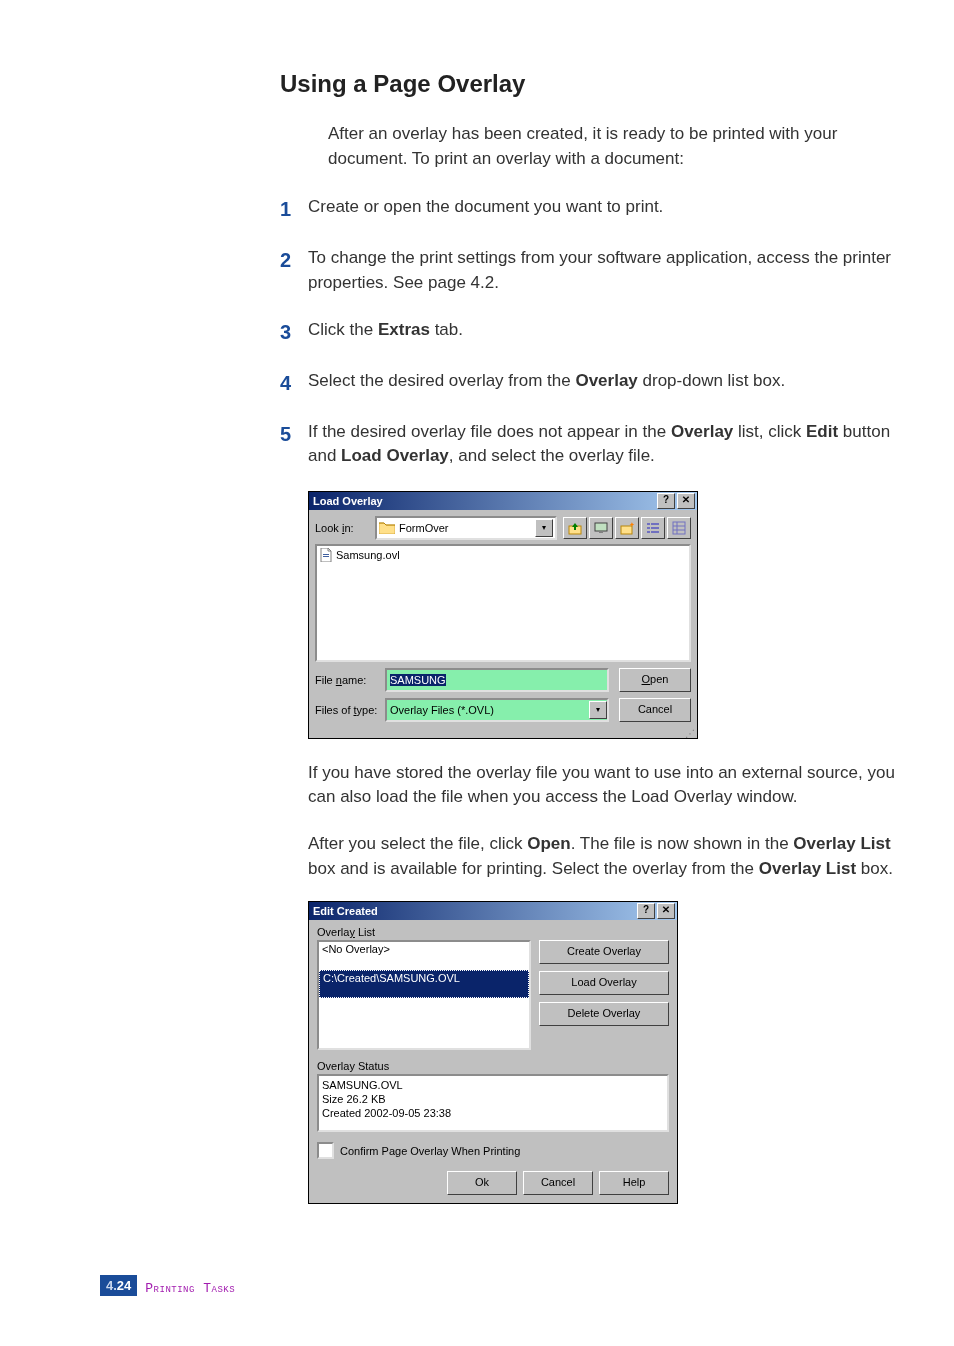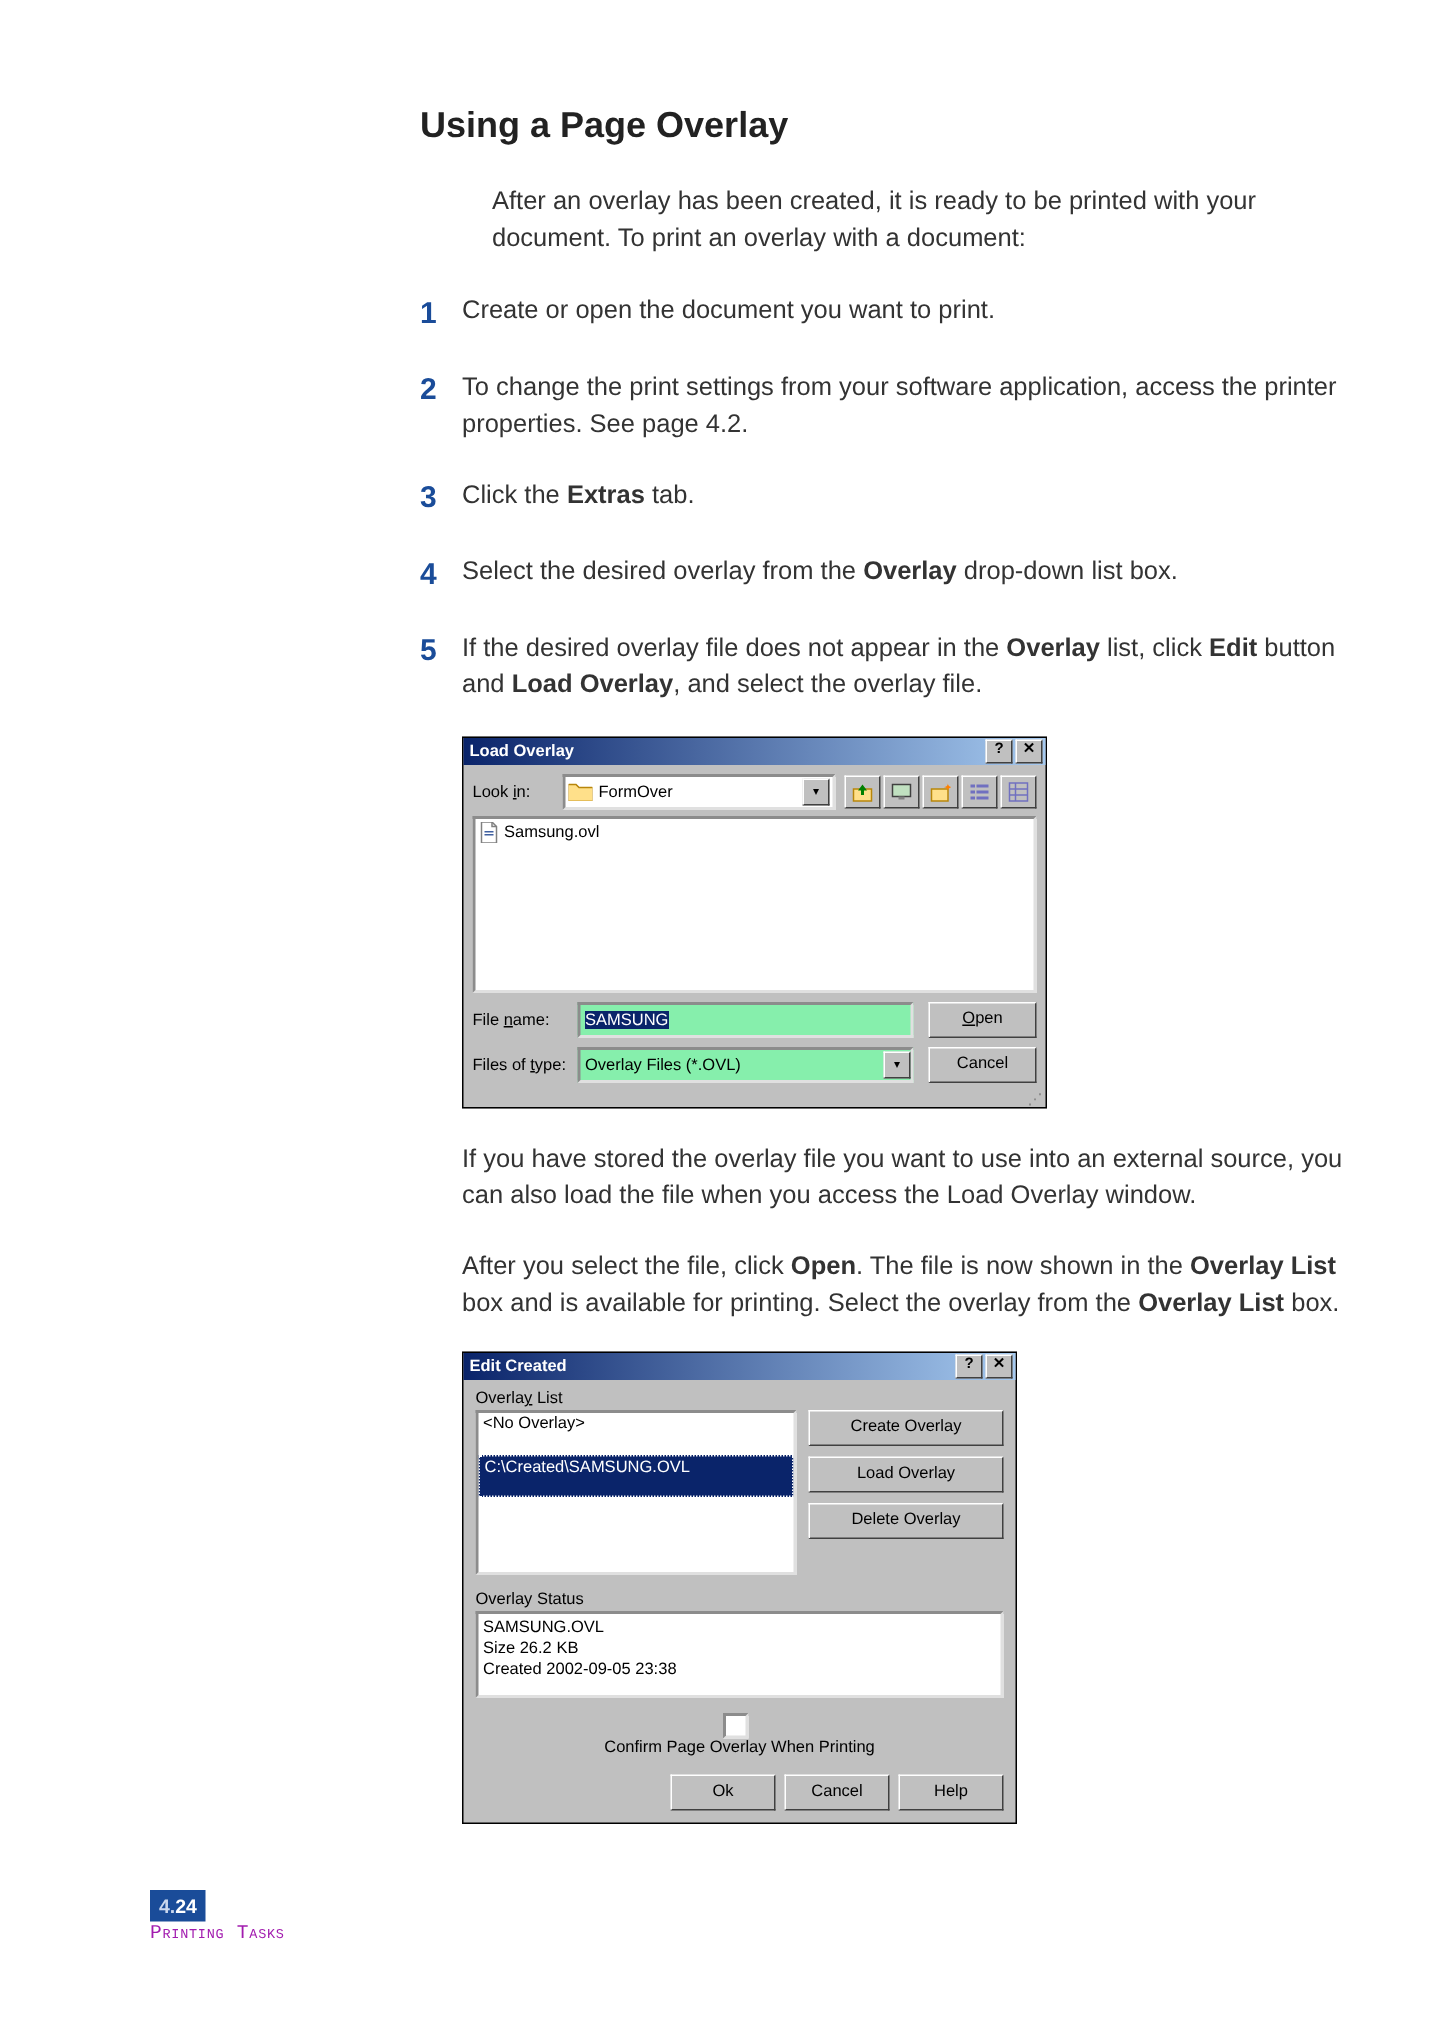--- a/index.html
+++ b/index.html
@@ -200,39 +200,38 @@
     font-size: 11px;
   }
   .statuslbl { margin-top: 10px; margin-bottom: 2px; }
   .statusbox {
     background: #fff;
     border: 2px inset #e0e0e0;
     height: 50px;
     padding: 2px 3px;
     line-height: 14px;
   }
-  .chkrow { display: flex; align-items: center; margin-top: 10px; flex-direction: column; }
+  .chkrow { display: flex; align-items: center; margin-top: 10px; }
   .chkbox {
     width: 13px; height: 13px;
     background: #fff;
     border: 2px inset #e0e0e0;
     margin-right: 6px;
   }
   .dlgbtns { display: flex; justify-content: flex-end; gap: 6px; margin-top: 12px; }
   .dlgbtns .btn { width: 68px; }
 
   
   .footer {
     position: absolute;
     bottom: 50px;
     left: 100px;
     display: flex;
-    align-items: flex-start;
+    align-items: flex-end;
     font-size: 13px;
-    flex-direction: column;
   }
   .pagenum {
     background: #1a4c99;
     color: #fff;
     padding: 3px 6px;
     font-weight: bold;
     margin-right: 8px;
   }
   .pagenum .dim { color: #cbd8ee; }
   .footer-text {

